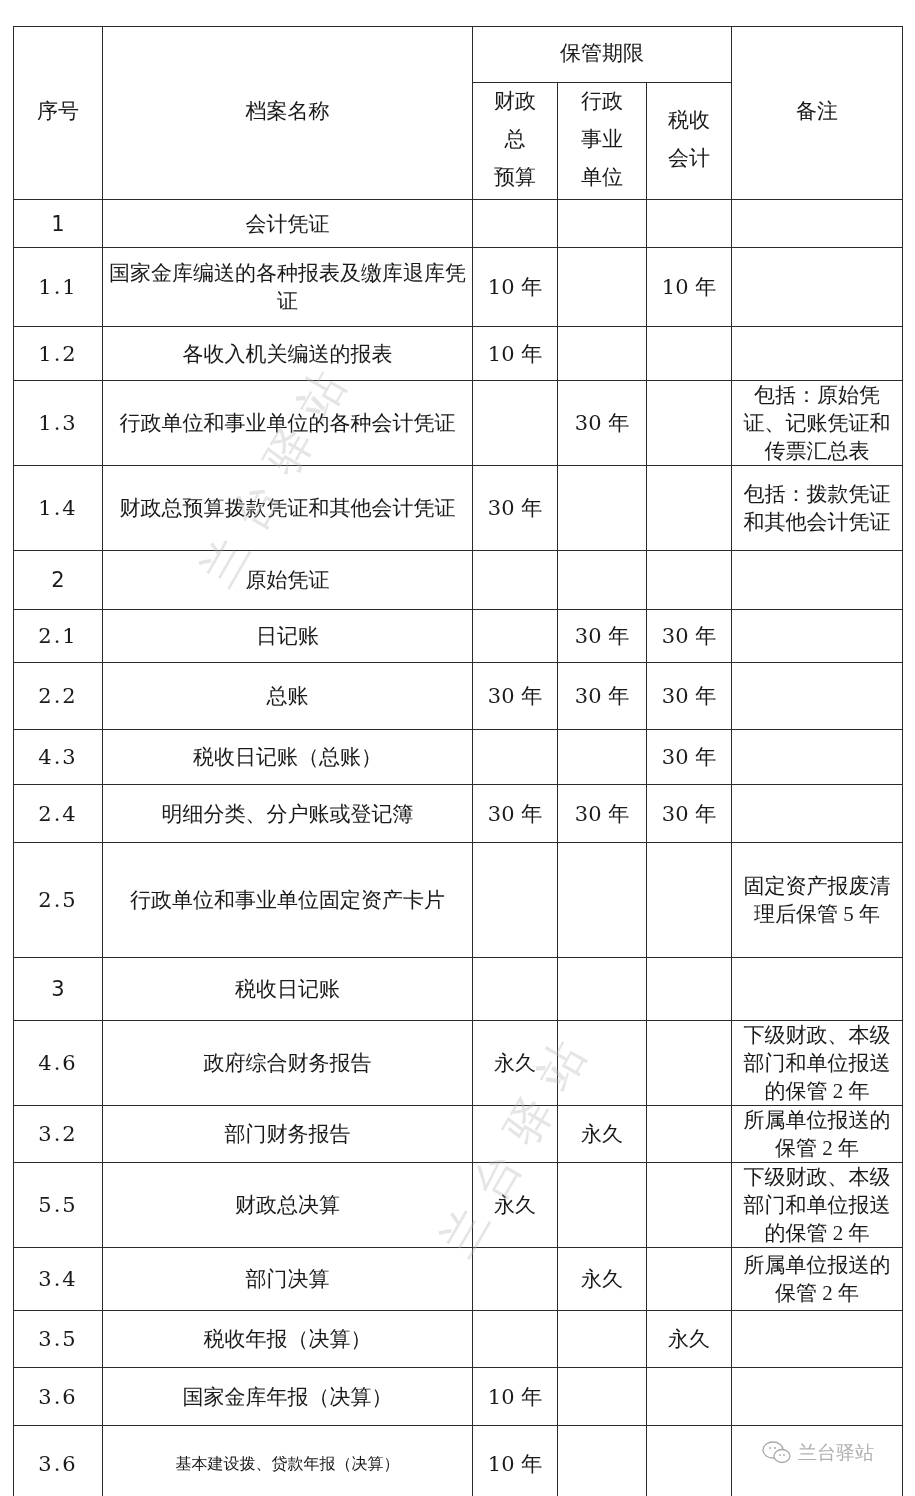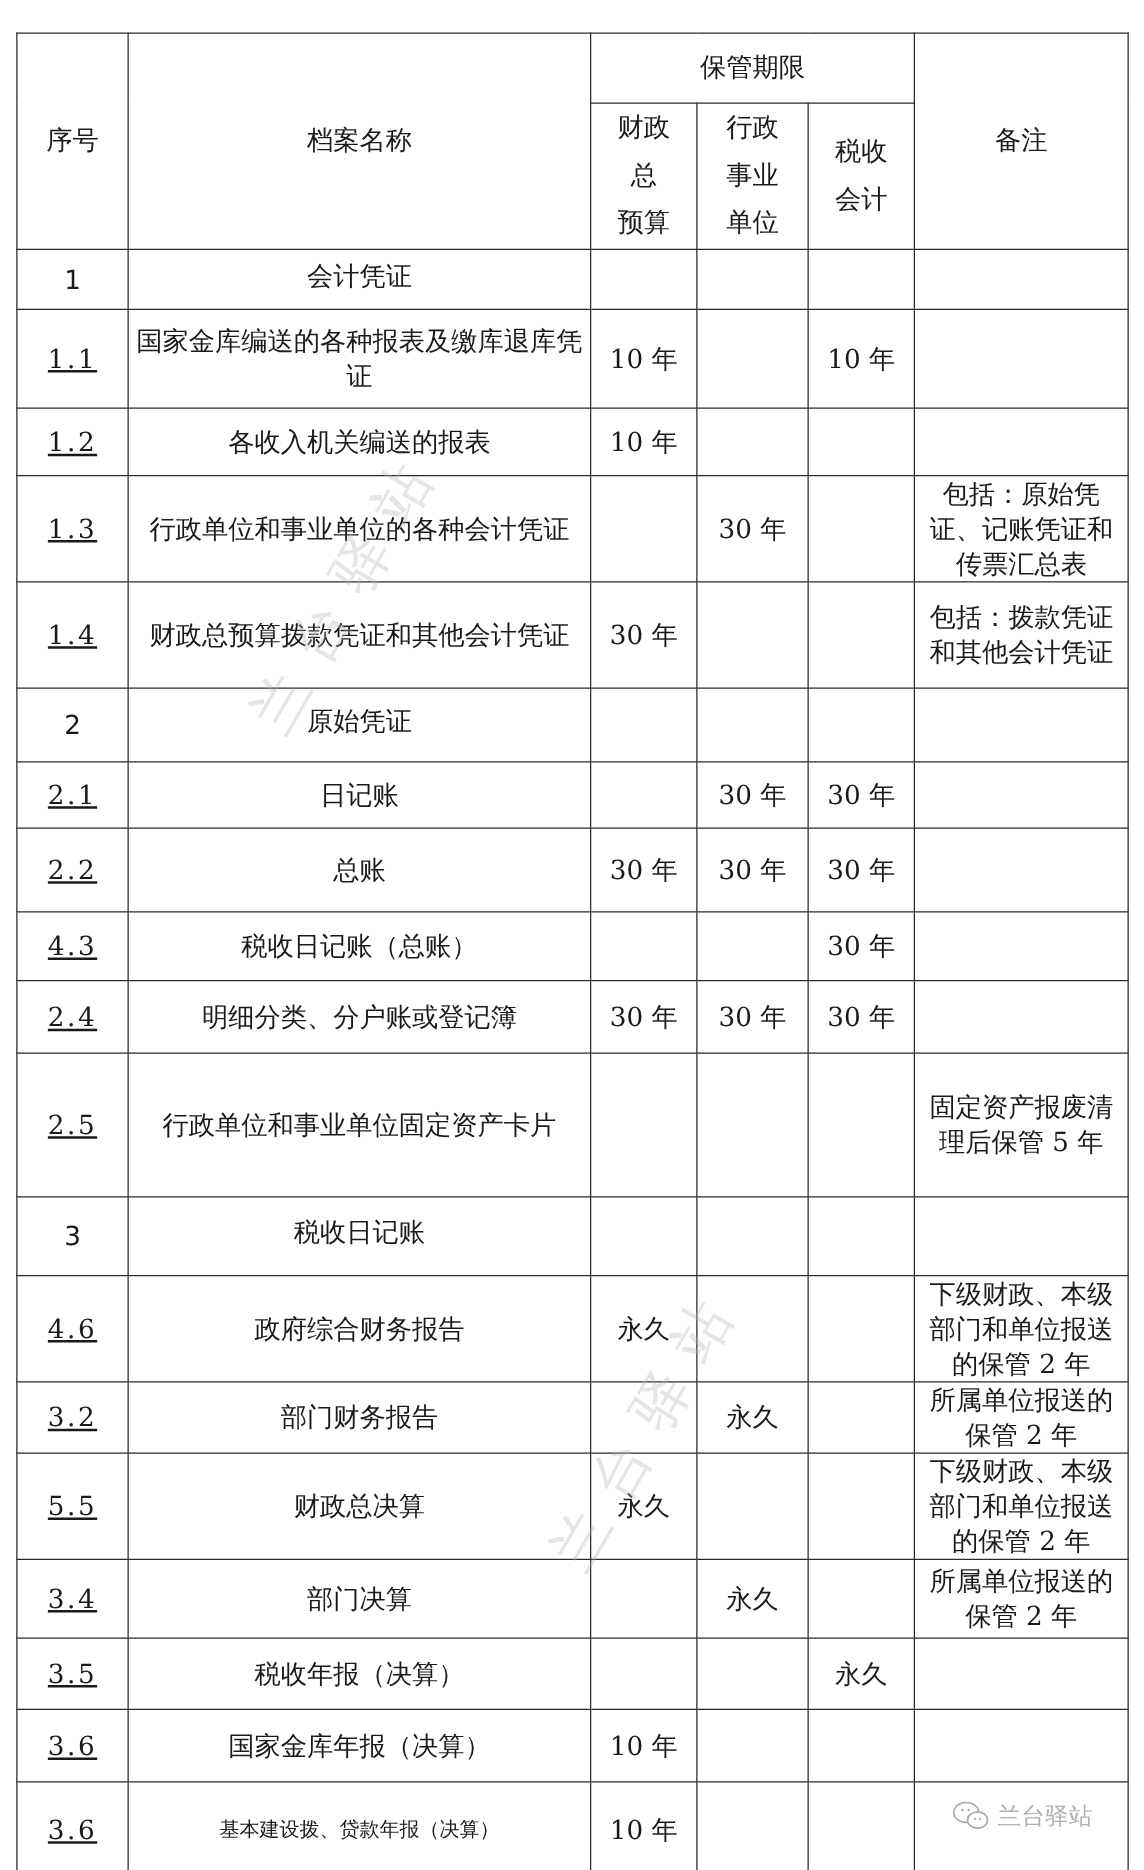--- a/index.html
+++ b/index.html
@@ -7,28 +7,28 @@
          font-family: "DejaVu Serif", "Liberation Serif", serif; color: #1a1a1a; }
   table.archive {
     position: absolute; left: 13px; top: 26px;
     border-collapse: collapse; table-layout: fixed;
     width: 889px;
   }
   table.archive td, table.archive th {
     border: 1.5px solid #2a2a2a; padding: 0 4px; text-align: center; vertical-align: middle;
     font-weight: normal; font-size: 21px; line-height: 28px; overflow: hidden;
   }
-  th.hdr { font-family: Liberation Sans, sans-serif; font-size: 19px; line-height: 38px; }
+  th.hdr { font-family: Liberation Mono, monospace; font-size: 19px; line-height: 38px; }
   th.hdr.sub { line-height: 38px; }
-  td.num { font-size: 21px; letter-spacing: 2px; text-decoration: underline; }
+  td.num { font-size: 21px; letter-spacing: 2px; }
   td.sec-num { font-family: "DejaVu Sans", "Liberation Sans", sans-serif; font-size: 20px; }
-  td.sec-title { font-family: Liberation Mono, monospace; font-size: 21px; font-weight: bold; }
+  td.sec-title { font-family: Liberation Sans, sans-serif; font-size: 21px; font-weight: bold; }
   td.name { font-size: 21px; line-height: 26px; padding: 0 8px; }
   td.period { font-size: 21px; }
-  td.remark { text-align: left; font-size: 19px; line-height: 28px; padding: 0 6px 0 10px; vertical-align: top; }
+  td.remark { text-align: left; font-size: 19px; line-height: 28px; padding: 0 6px 0 10px; vertical-align: top; font-family: Liberation Serif, serif; }
   .watermark { position: absolute; color: rgba(180,180,180,0.35); font-family: "DejaVu Serif", serif;
                font-size: 46px; transform: rotate(-60deg); pointer-events: none; letter-spacing: 18px; white-space: nowrap; }
   .brand { position: absolute; left: 762px; top: 1440px; display: flex; align-items: center; gap: 6px;
            color: rgba(150,150,150,0.75); font-family: "DejaVu Sans", "Liberation Sans", sans-serif; font-size: 19px; }
   .brand svg { display: block; }
 </style>
 </head>
 <body>
 
 <table class="archive">

